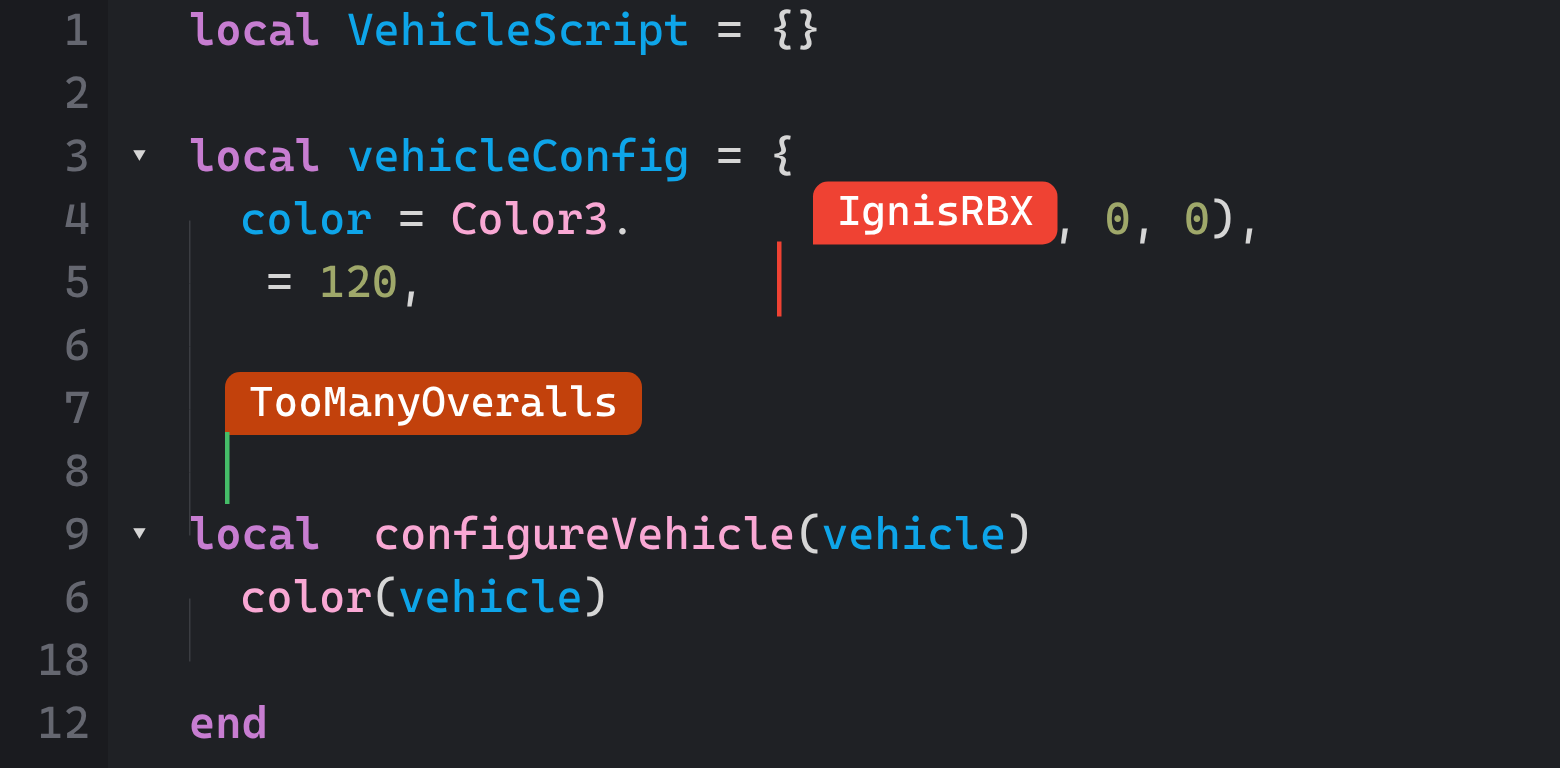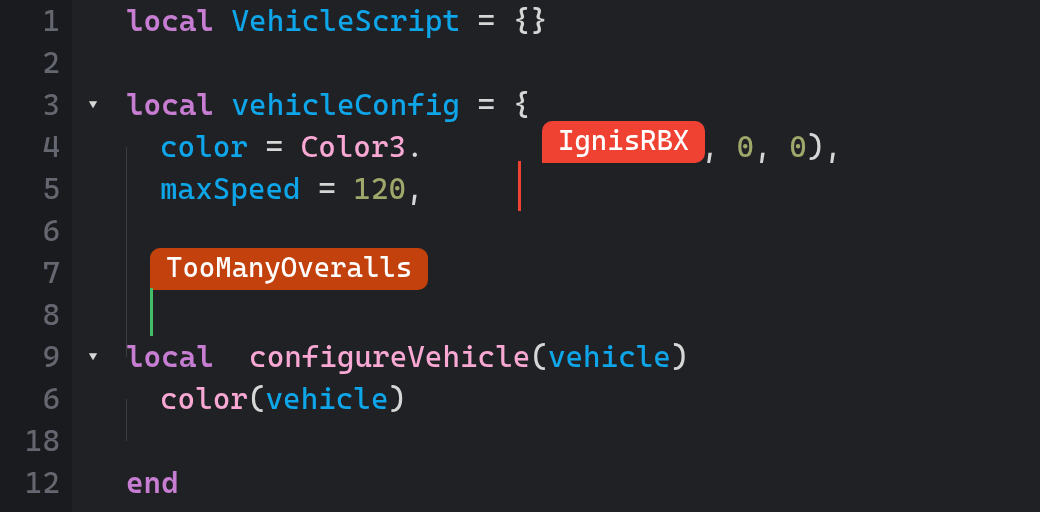--- a/index.html
+++ b/index.html
@@ -120,21 +120,21 @@
 
     <div class="line">
       <span class="kw">local</span><span> </span><span class="id">vehicleConfig</span><span> </span><span class="pn">=</span><span> </span><span class="br">{</span>
     </div>
 
     <div class="line">
       <span style="display:inline-block;width:34px;position:relative"><span class="indent-guide" style="position:absolute;left:0;top:0"></span></span><span class="id">color</span><span> </span><span class="pn">=</span><span> </span><span class="fn">Color3</span><span class="pn">.</span><span style="display:inline-block;width:260px"></span><span class="num">5</span><span class="pn">,</span><span> </span><span class="num">0</span><span class="pn">,</span><span> </span><span class="num">0</span><span class="br">)</span><span class="pn">,</span>
     </div>
 
     <div class="line">
-      <span style="display:inline-block;width:34px;position:relative"><span class="indent-guide" style="position:absolute;left:0;top:0"></span></span><span class="id">maxSpeed</span><span> </span><span class="pn">=</span><span> </span><span class="num">120</span><span class="pn">,</span>
+      <span style="display:inline-block;width:34px;position:relative"><span class="indent-guide" style="position:absolute;left:0;top:0"></span></span><span> </span><span class="pn">=</span><span> </span><span class="num">120</span><span class="pn">,</span>
     </div>
 
     <div class="line">
       <span style="display:inline-block;width:34px;position:relative"><span class="indent-guide" style="position:absolute;left:0;top:0"></span></span>
     </div>
 
     <div class="line">
       <span style="display:inline-block;width:34px;position:relative"><span class="indent-guide" style="position:absolute;left:0;top:0"></span></span>
     </div>
 

